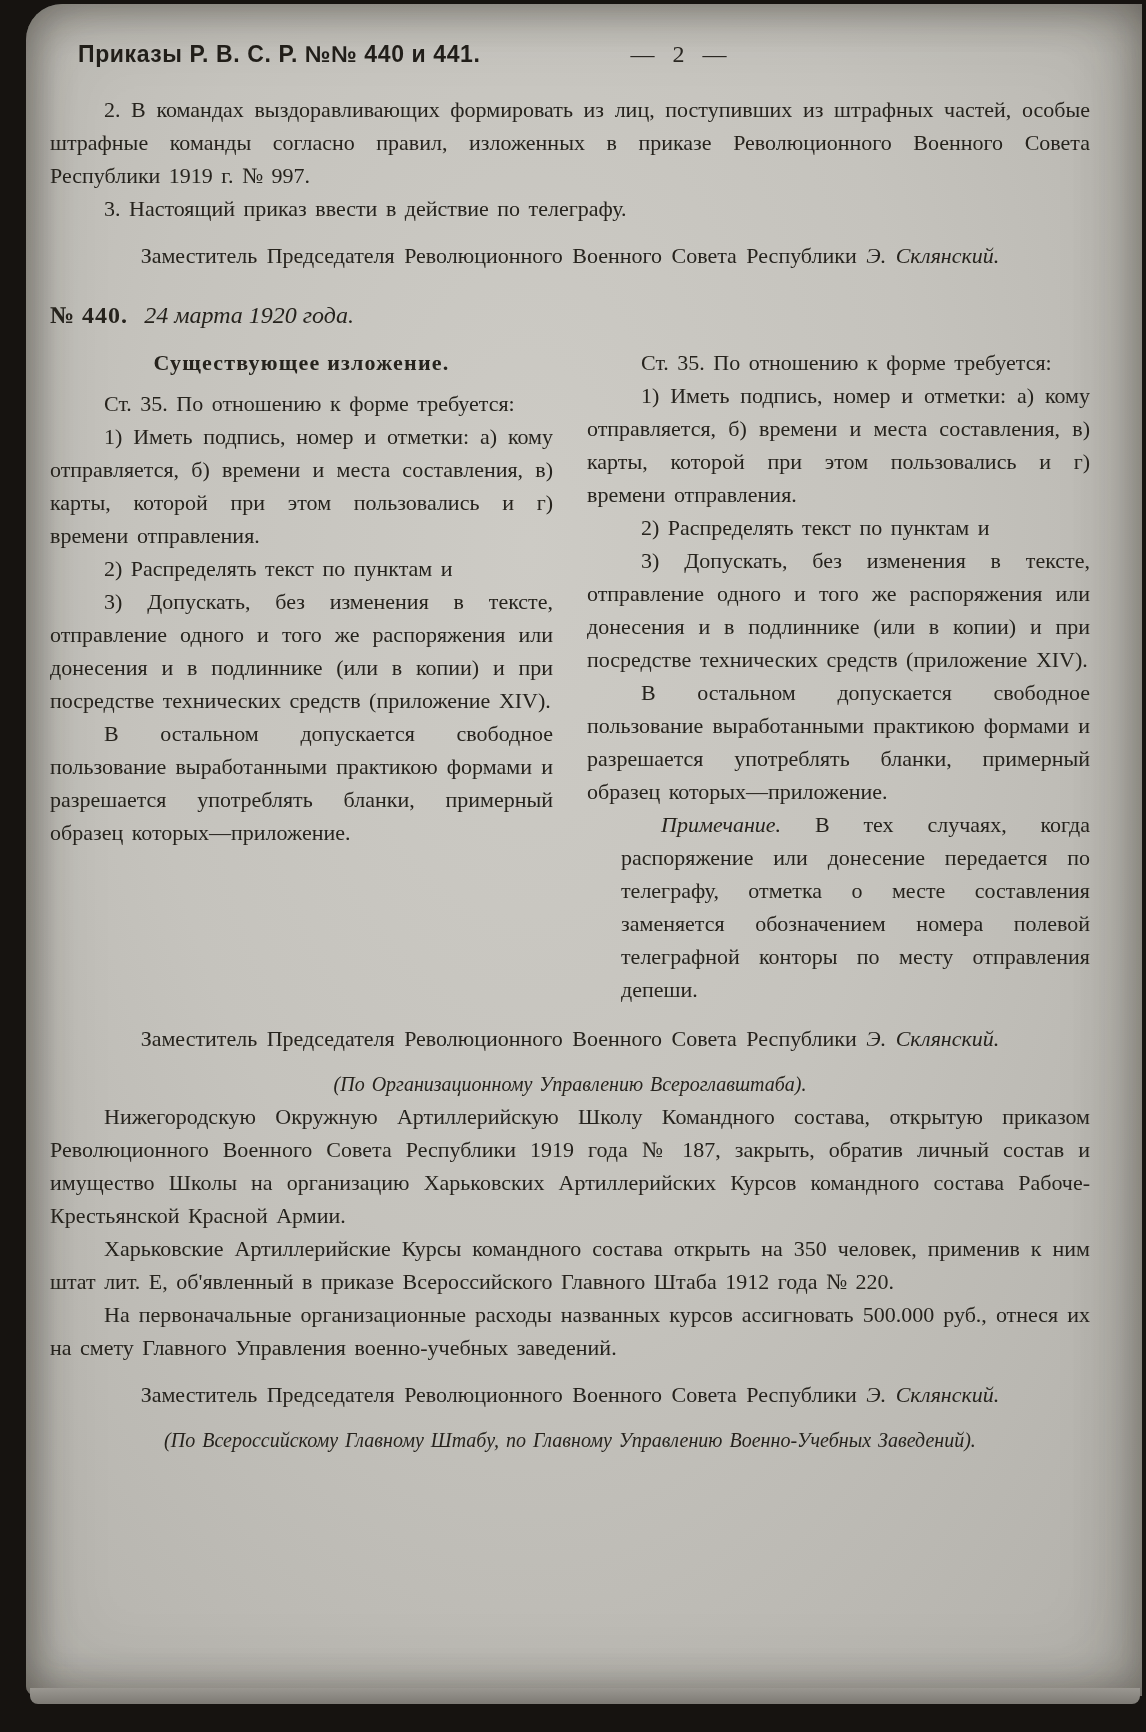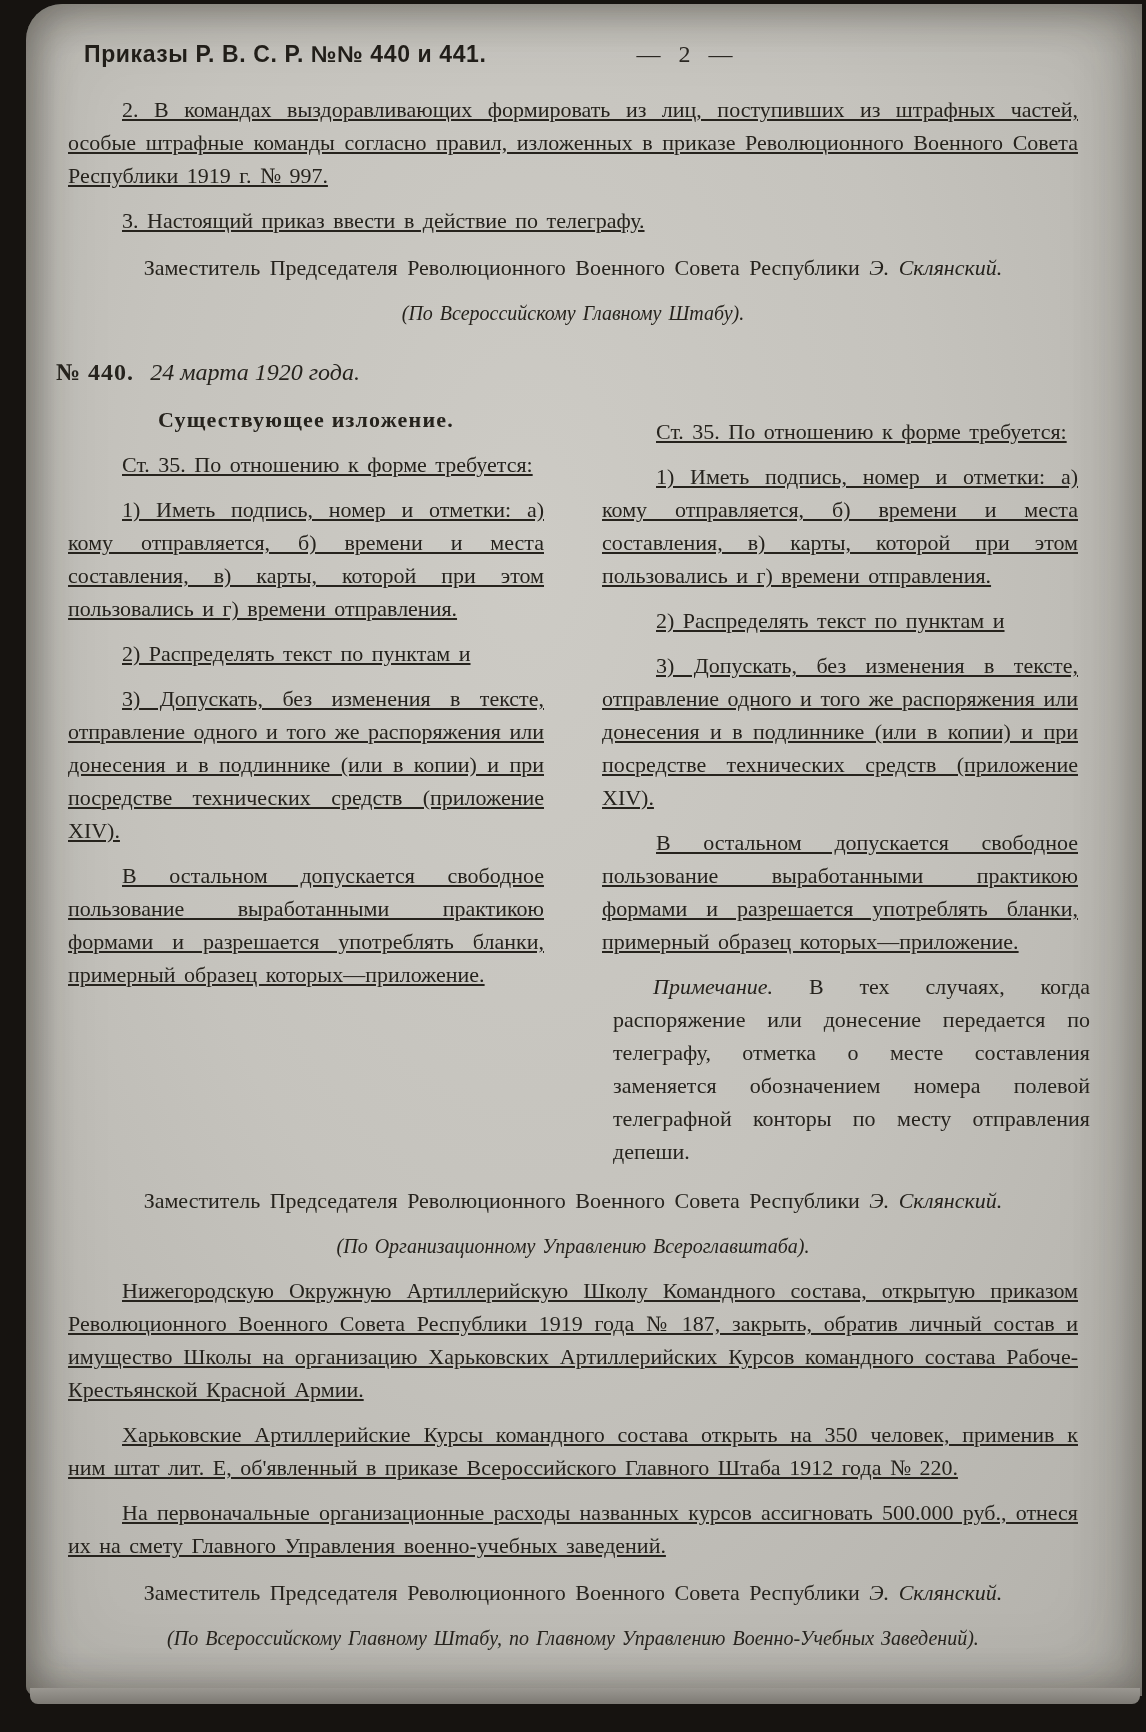--- a/index.html
+++ b/index.html
@@ -18,66 +18,65 @@
       inset 0 -14px 30px rgba(38,34,26,.18),
       inset 0 0 90px rgba(38,34,26,.14);
   }
   .page-bottom-edge{
     position:absolute;left:30px;top:1688px;width:1110px;height:16px;
     background:linear-gradient(#9a9791,#7d7a74);
     border-radius:0 0 8px 8px;
   }
   .content{
     position:relative;
-    padding:34px 52px 0 30px;
+    padding:34px 52px 0 24px;
     color:#26231d;
     font-size:22px;line-height:33px;
   }
   .runhead{display:flex;align-items:baseline;margin-bottom:22px;}
   .doc-title{
     font-family:"Liberation Sans", sans-serif;
     font-weight:bold;font-size:23px;letter-spacing:.6px;color:#211e19;
     margin-left:28px;
   }
   .page-num{font-size:24px;margin-left:150px;letter-spacing:6px;color:#2a2722;}
-  .p{margin:12px;text-align:justify;text-indent:54px;word-spacing:3px;text-decoration:underline;}
+  .p{margin:0;text-align:justify;text-indent:54px;word-spacing:3px;}
   .sig{margin:14px;text-align:center;word-spacing:4px;}
   .sig .name{font-style:italic;}
   .attr{margin:0;text-align:center;font-style:italic;font-size:20px;line-height:31px;word-spacing:2px;}
   .order-head{margin:28px 0 14px 0;font-size:24px;line-height:30px;}
   .order-num{font-weight:bold;letter-spacing:1px;}
   .order-date{font-style:italic;margin-left:10px;text-align:center;}
   .cols{display:flex;gap:34px;margin-top:16px;}
   .col{flex:1;min-width:0;}
   .col-head{
     text-align:center;font-weight:bold;letter-spacing:1.2px;
     margin:0 0 8px 0;font-size:22px;
   }
-  .note{margin:0 0 0 23px;text-align:justify;text-indent:40px;word-spacing:2px;}
+  .note{margin:0 0 0 34px;text-align:justify;text-indent:40px;word-spacing:2px;}
   .note .note-label{font-style:italic;}
   .block-gap{margin-top:16px;}
 </style>
 </head>
 <body>
 
 <div class="page">
   <div class="content">
 
     <div class="runhead">
       <span class="doc-title">Приказы Р. В. С. Р. №№ 440 и 441.</span>
       <span class="page-num">—  2  —</span>
     </div>
 
     <p class="p">2. В командах выздоравливающих формировать из лиц, поступивших из штрафных частей, особые штрафные команды согласно правил, изложенных в приказе Революционного Военного Совета Республики 1919 г. № 997.</p>
     <p class="p">3. Настоящий приказ ввести в действие по телеграфу.</p>
     <p class="sig">
       <span>Заместитель Председателя Революционного Военного Совета Республики</span>
       <span class="name">Э. Склянский.</span>
     </p>
-    <p class="attr">(По Всероссийскому Главному Штабу).</p>
 
     <p class="order-head">
       <span class="order-num">№ 440.</span>
       <span class="order-date">24 марта 1920 года.</span>
     </p>
 
     <div class="cols">
       <div class="col">
         <p class="col-head">Существующее изложение.</p>
         <p class="p">Ст. 35. По отношению к форме требуется:</p>

